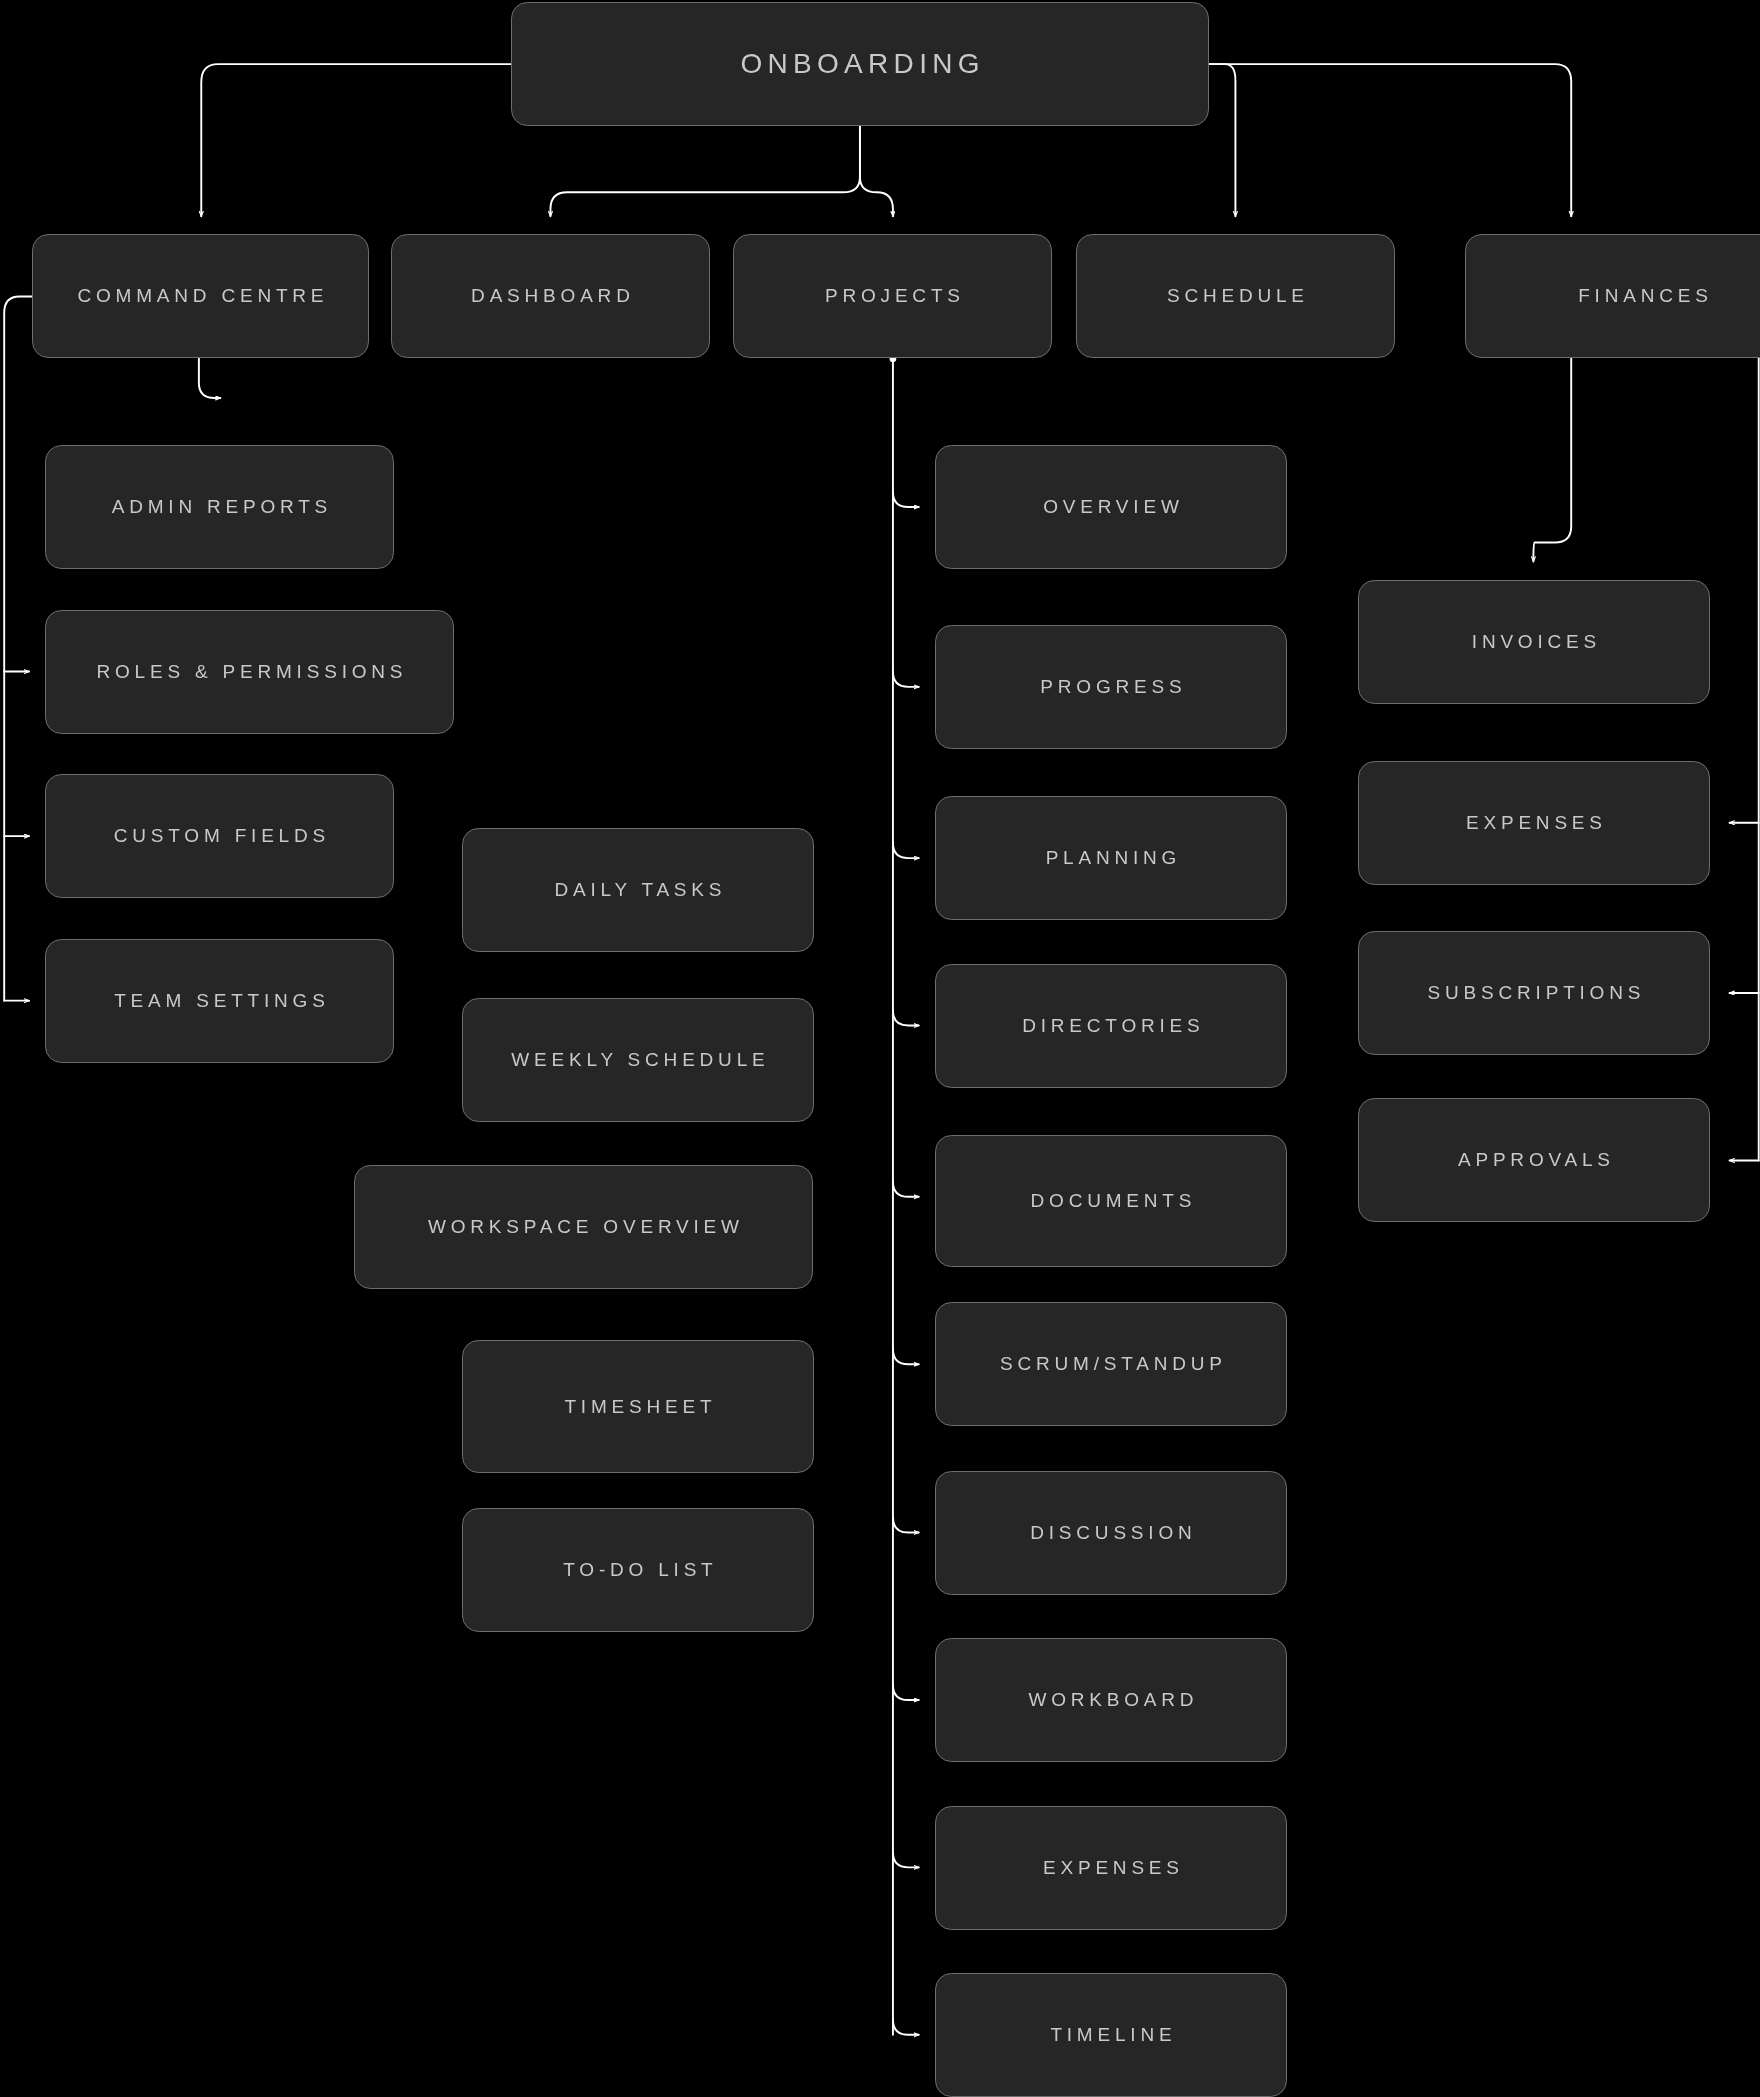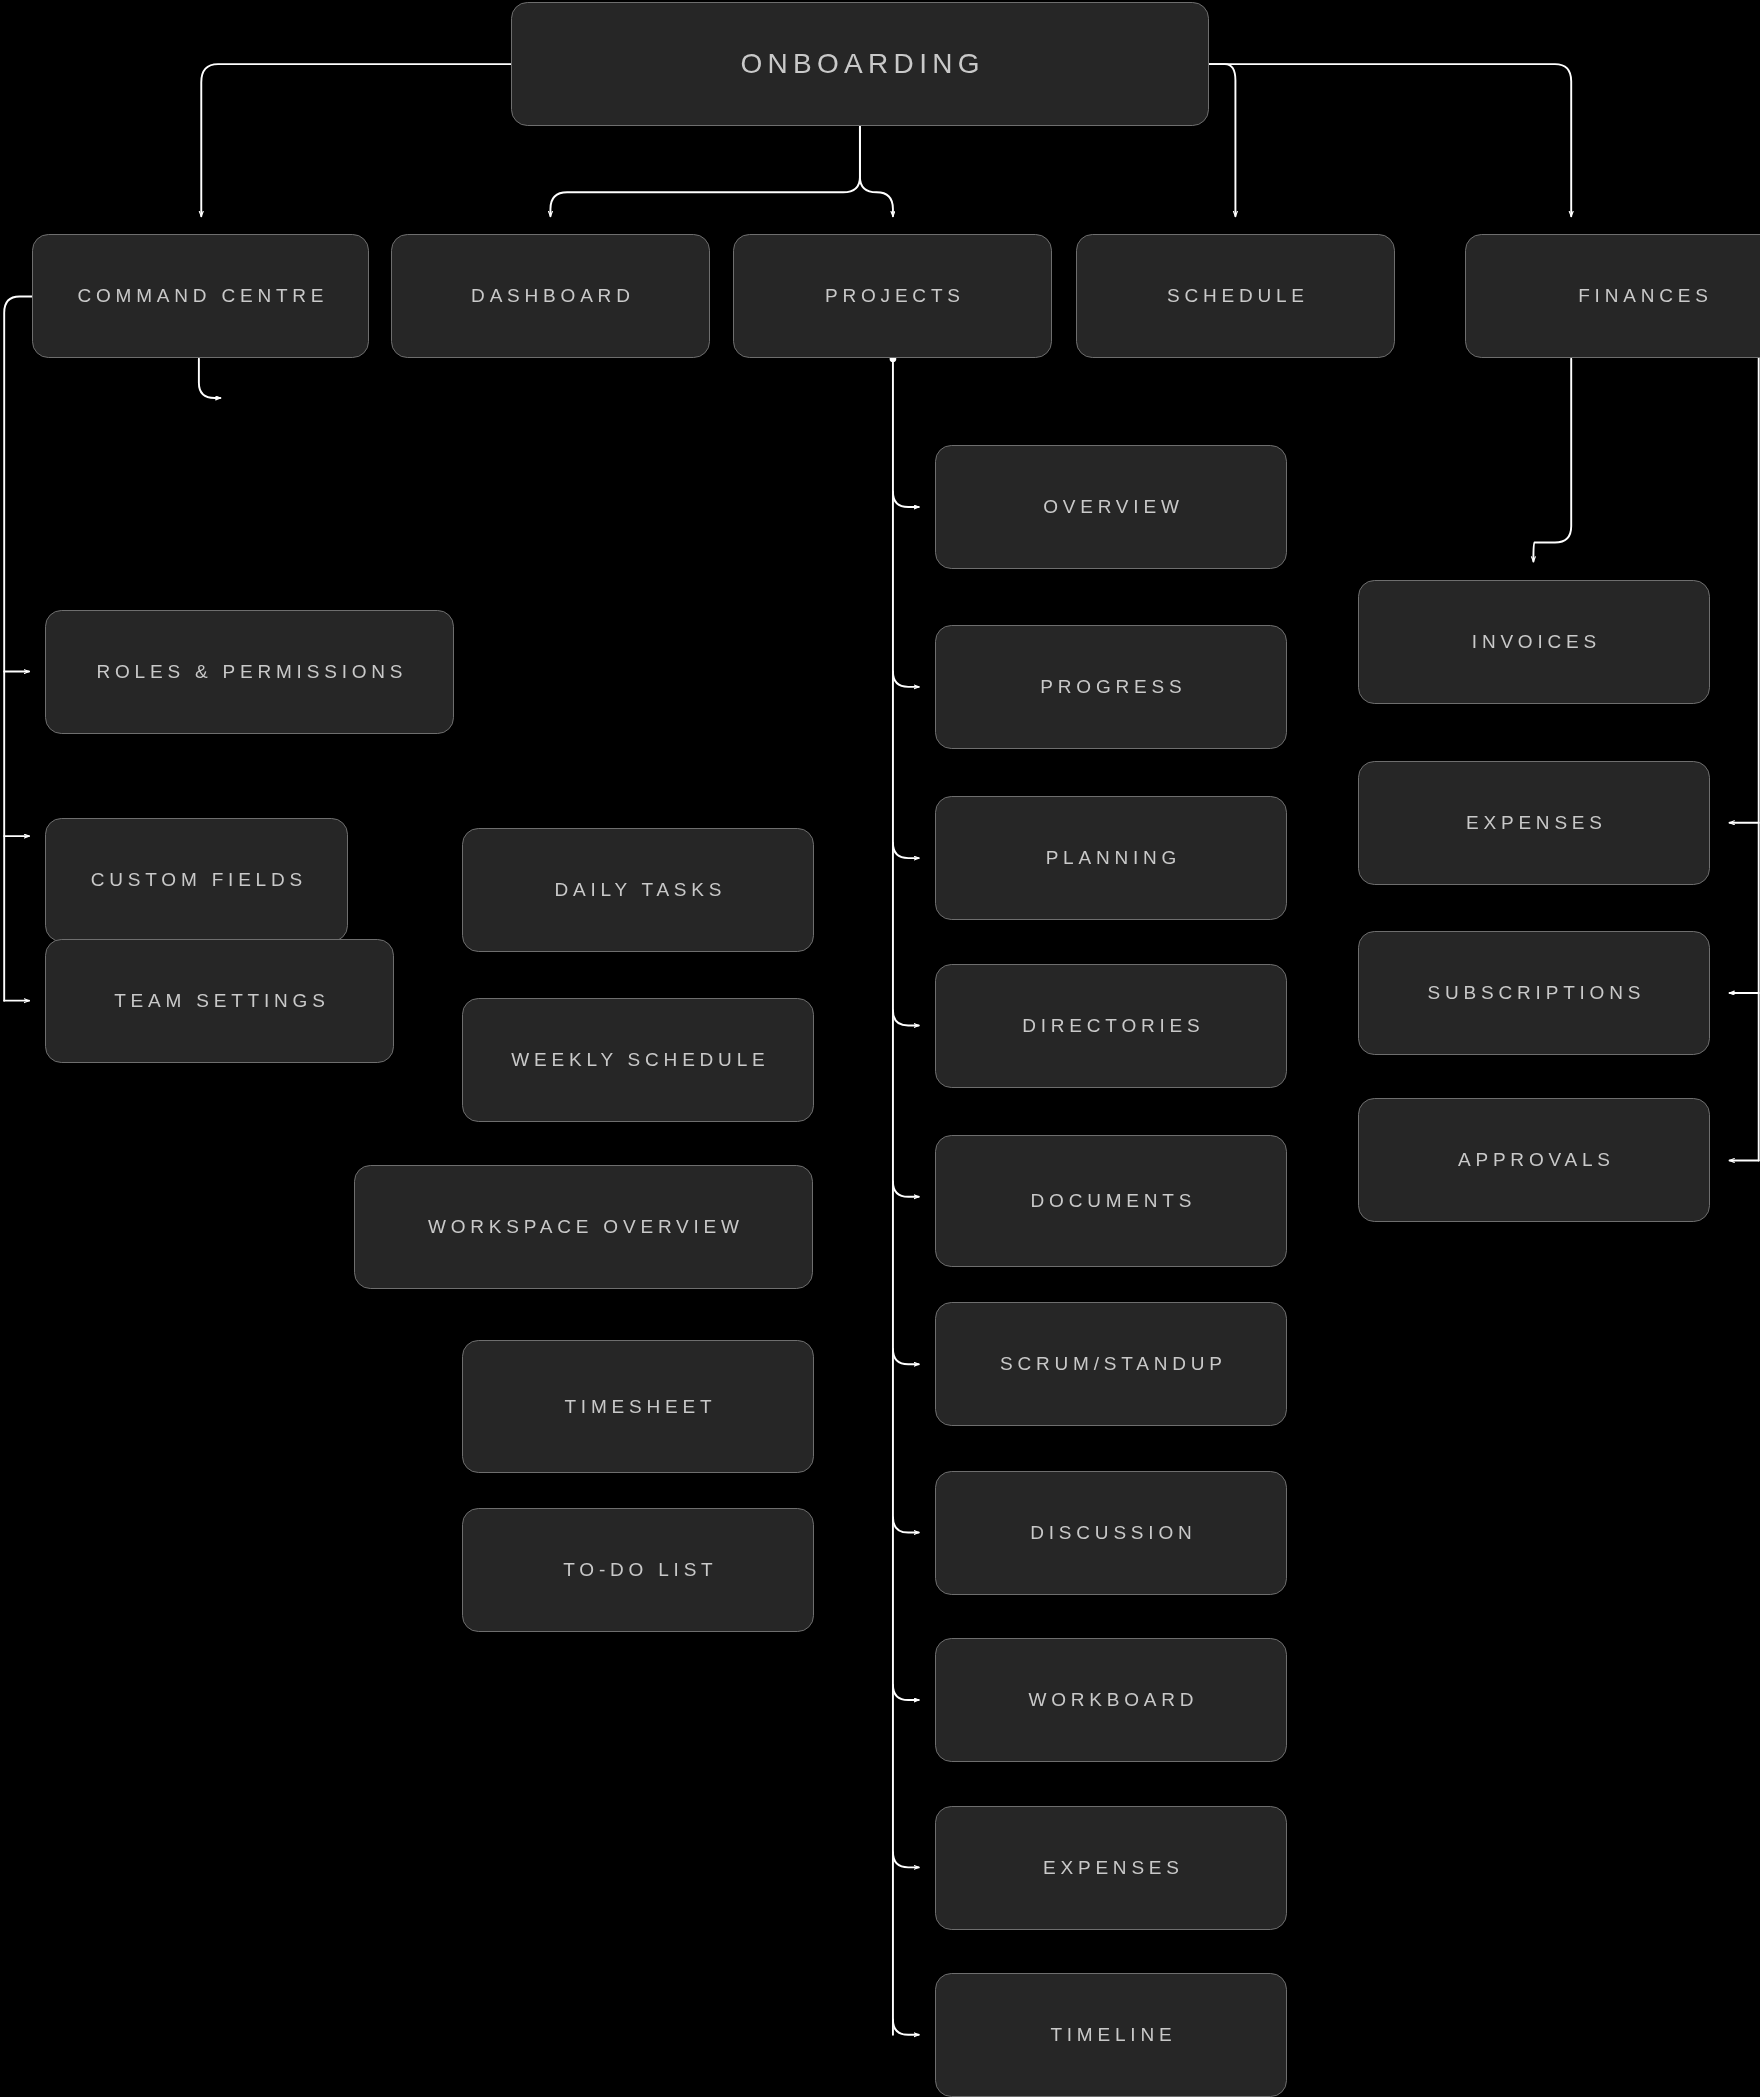--- a/index.html
+++ b/index.html
@@ -118,24 +118,27 @@
   <div class="node" style="left: 733px; top: 234px; width: 319px; height: 124px;">
     <span class="label">PROJECTS</span>
   </div>
   <div class="node" style="left: 1076px; top: 234px; width: 319px; height: 124px;">
     <span class="label">SCHEDULE</span>
   </div>
   <div class="node" style="left: 1465px; top: 234px; width: 319px; height: 124px; padding-left: 37px;">
     <span class="label">FINANCES</span>
   </div>
 
+  <div class="node" style="left: 45px; top: 445px; width: 349px; height: 124px;">
+    <span class="label">ADMIN REPORTS</span>
+  </div>
   <div class="node" style="left: 45px; top: 610px; width: 409px; height: 124px;">
     <span class="label">ROLES &amp; PERMISSIONS</span>
   </div>
-  <div class="node" style="left: 45px; top: 818px; width: 303px; height: 124px;">
+  <div class="node" style="left: 45px; top: 774px; width: 349px; height: 124px;">
     <span class="label">CUSTOM FIELDS</span>
   </div>
   <div class="node" style="left: 45px; top: 939px; width: 349px; height: 124px;">
     <span class="label">TEAM SETTINGS</span>
   </div>
 
   <div class="node" style="left: 462px; top: 828px; width: 352px; height: 124px;">
     <span class="label">DAILY TASKS</span>
   </div>
   <div class="node" style="left: 462px; top: 998px; width: 352px; height: 124px;">

